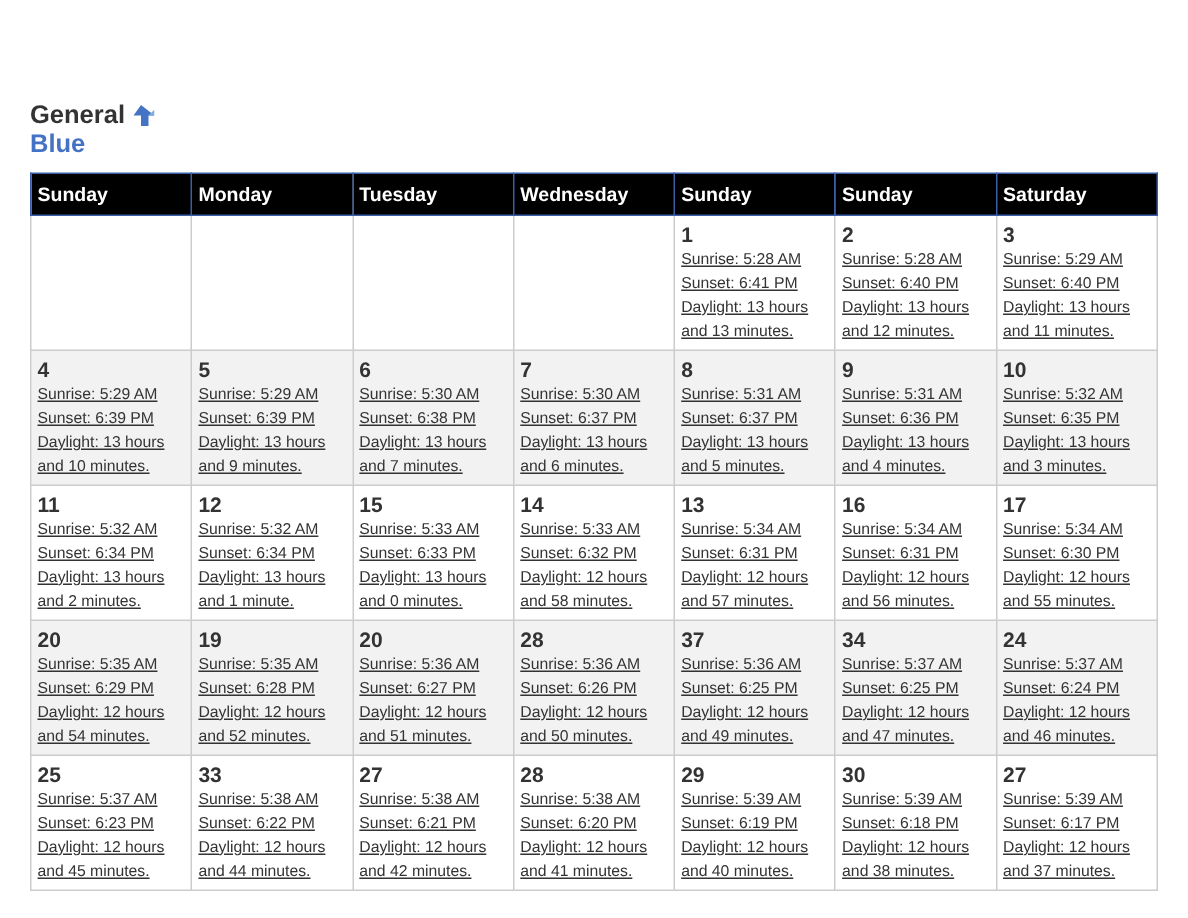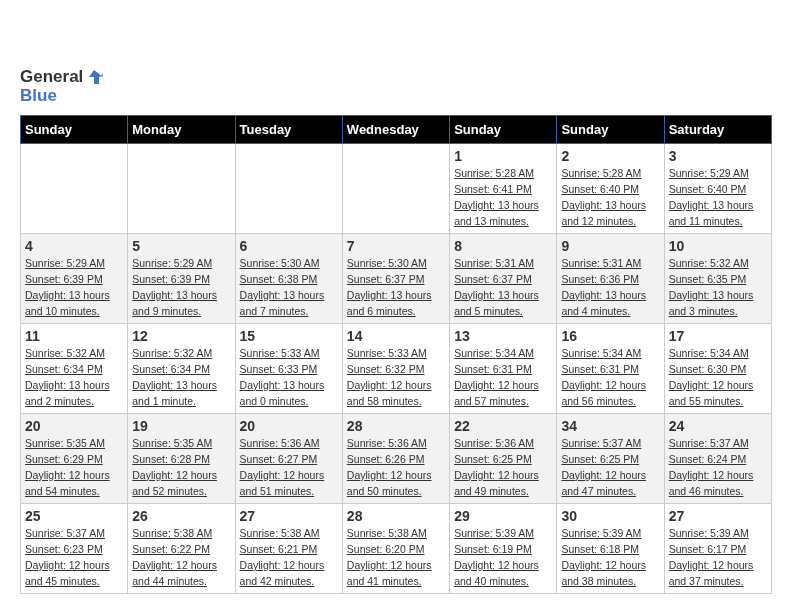--- a/index.html
+++ b/index.html
@@ -261,21 +261,21 @@
 and 51 minutes.</div>
         </td>
         <td>
           <span class="day-num">28</span>
           <div class="day-info" style="white-space: pre-line;">Sunrise: 5:36 AM
 Sunset: 6:26 PM
 Daylight: 12 hours
 and 50 minutes.</div>
         </td>
         <td>
-          <span class="day-num">22</span>
+          <span class="day-num">37</span>
           <div class="day-info" style="white-space: pre-line;">Sunrise: 5:36 AM
 Sunset: 6:25 PM
 Daylight: 12 hours
 and 49 minutes.</div>
         </td>
         <td>
           <span class="day-num">34</span>
           <div class="day-info" style="white-space: pre-line;">Sunrise: 5:37 AM
 Sunset: 6:25 PM
 Daylight: 12 hours
@@ -291,21 +291,21 @@
       </tr>
       <tr>
         <td>
           <span class="day-num">25</span>
           <div class="day-info" style="white-space: pre-line;">Sunrise: 5:37 AM
 Sunset: 6:23 PM
 Daylight: 12 hours
 and 45 minutes.</div>
         </td>
         <td>
-          <span class="day-num">26</span>
+          <span class="day-num">33</span>
           <div class="day-info" style="white-space: pre-line;">Sunrise: 5:38 AM
 Sunset: 6:22 PM
 Daylight: 12 hours
 and 44 minutes.</div>
         </td>
         <td>
           <span class="day-num">27</span>
           <div class="day-info" style="white-space: pre-line;">Sunrise: 5:38 AM
 Sunset: 6:21 PM
 Daylight: 12 hours

